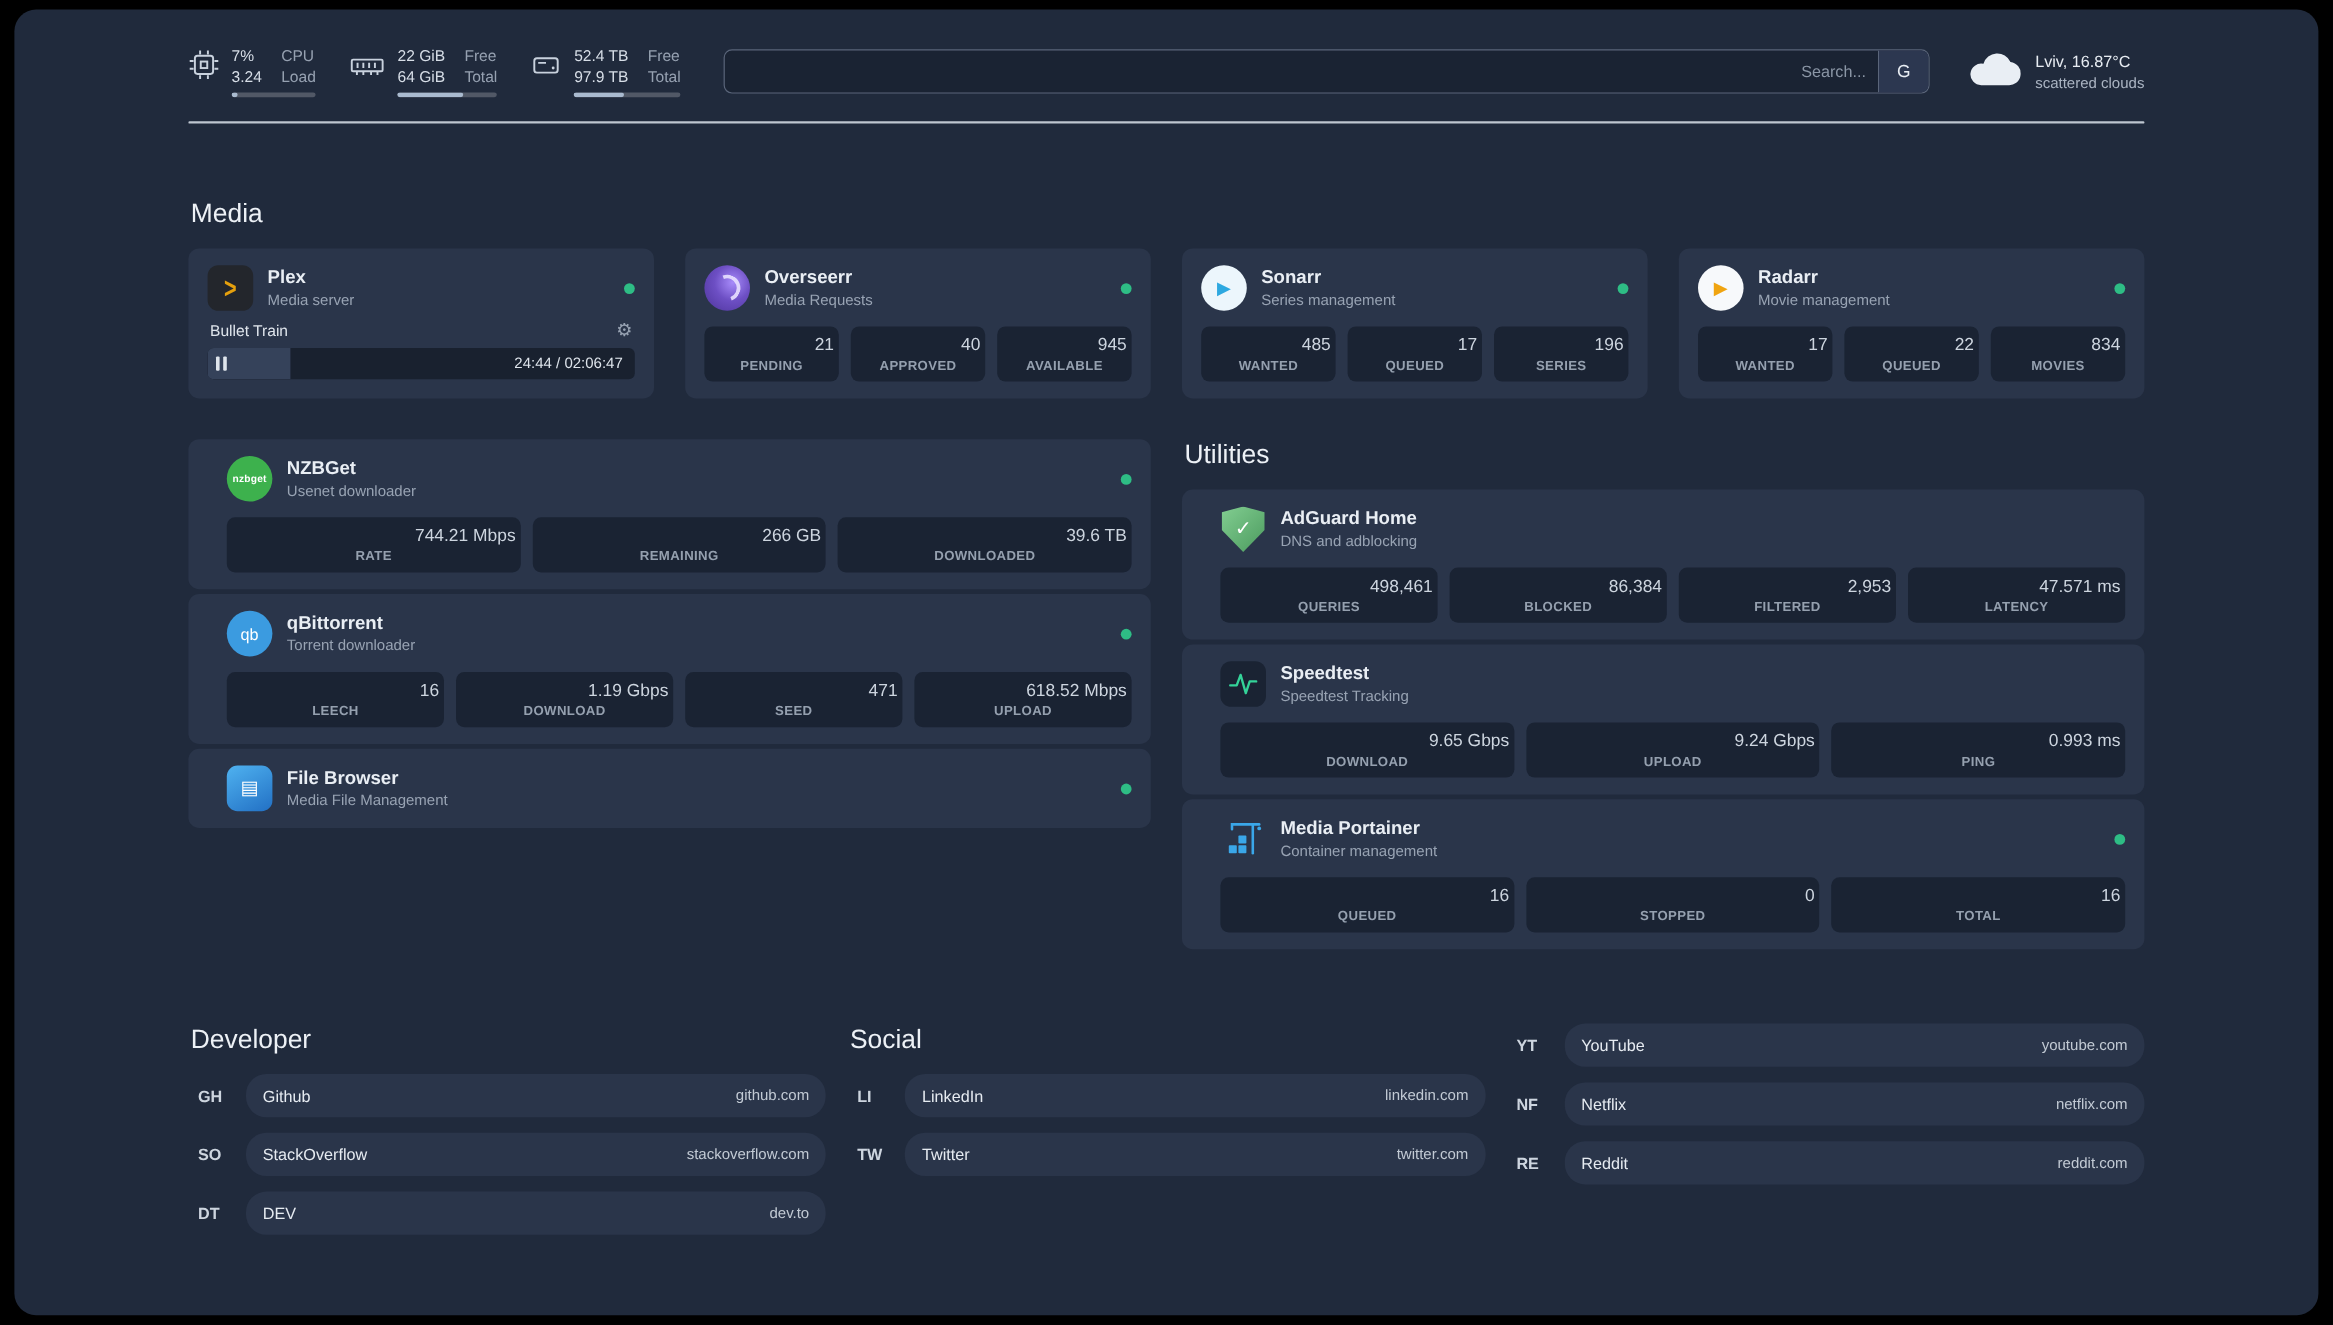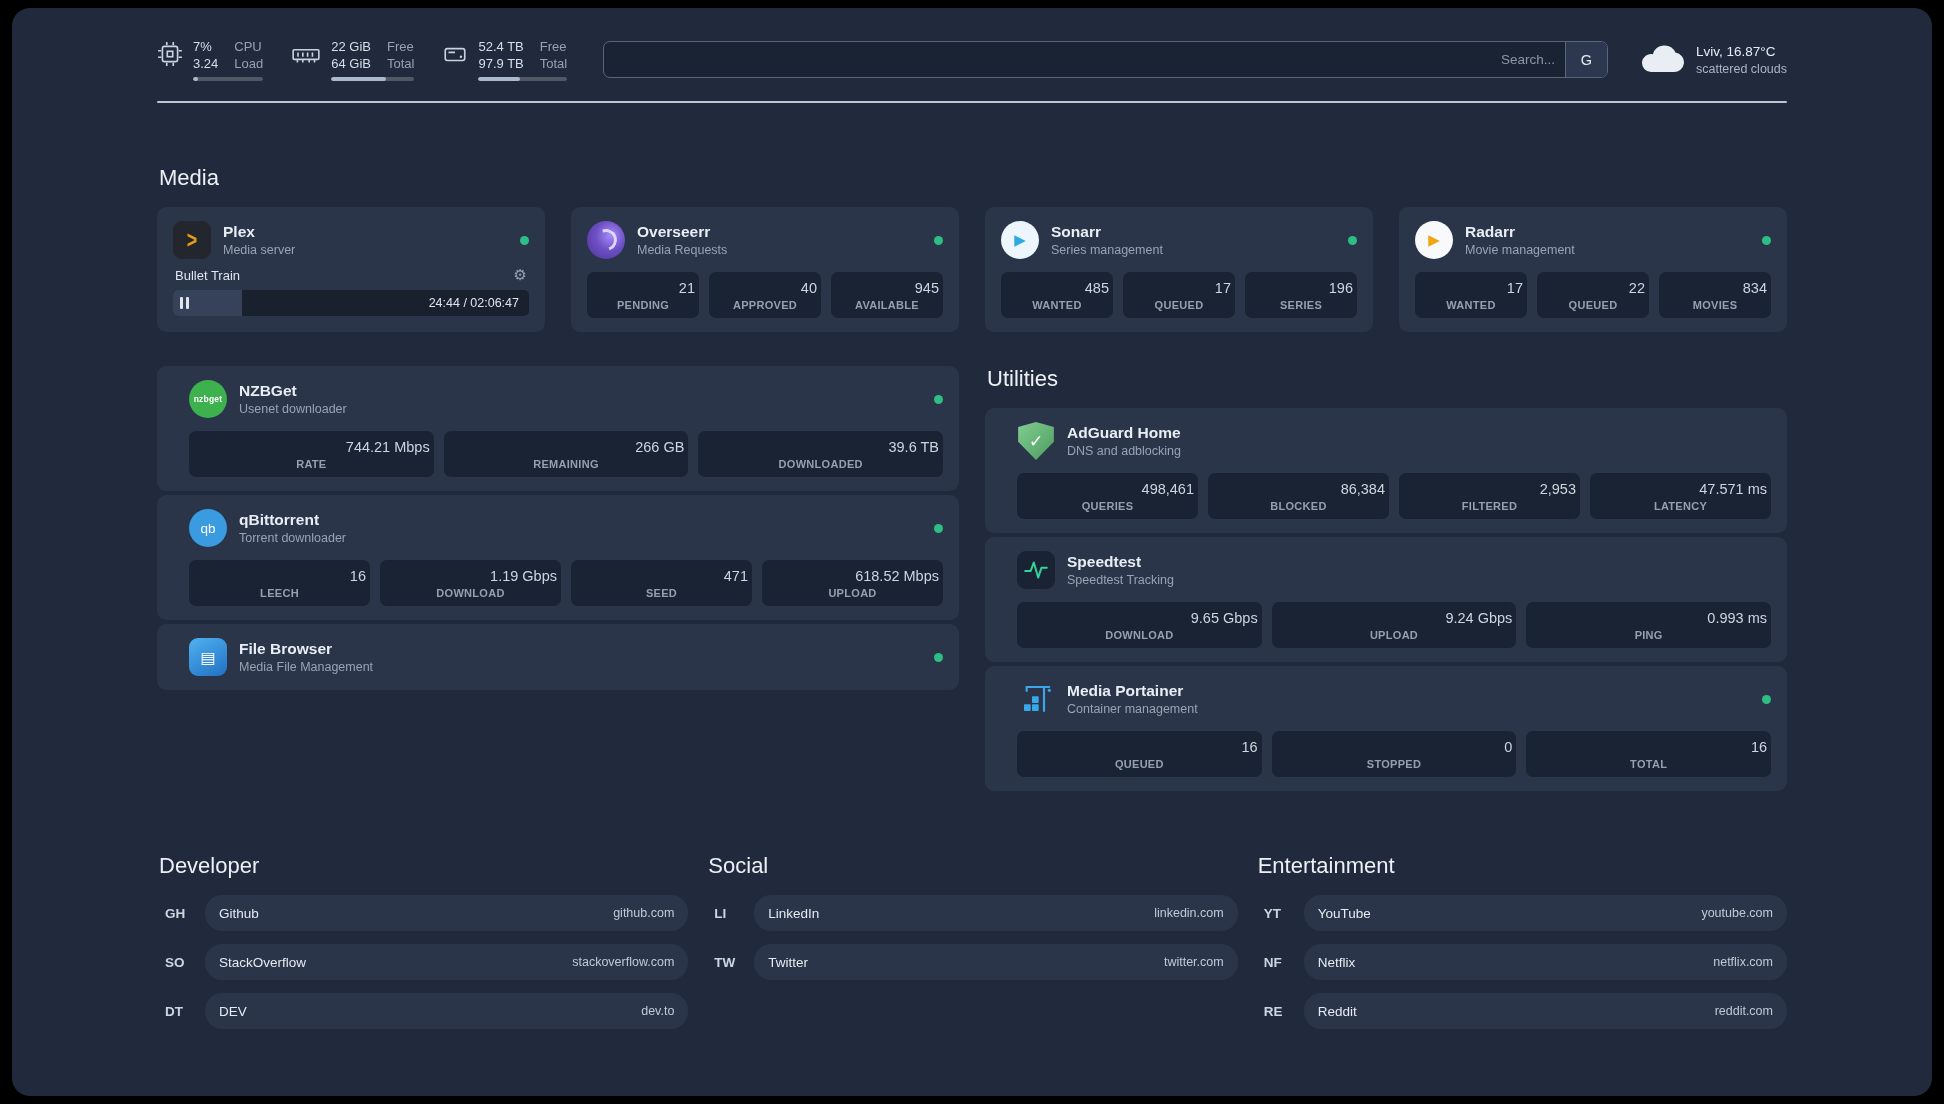--- a/index.html
+++ b/index.html
@@ -496,21 +496,20 @@
         <div class="bm-row">
           <span class="bm-abbr">TW</span>
           <div class="bm-bar">
             <span class="bm-name">Twitter</span>
             <span class="bm-domain">twitter.com</span>
           </div>
         </div>
       </div>
 
       <div>
-        <h2 class="section">Entertainment</h2>
         <div class="bm-row">
           <span class="bm-abbr">YT</span>
           <div class="bm-bar">
             <span class="bm-name">YouTube</span>
             <span class="bm-domain">youtube.com</span>
           </div>
         </div>
         <div class="bm-row">
           <span class="bm-abbr">NF</span>
           <div class="bm-bar">

